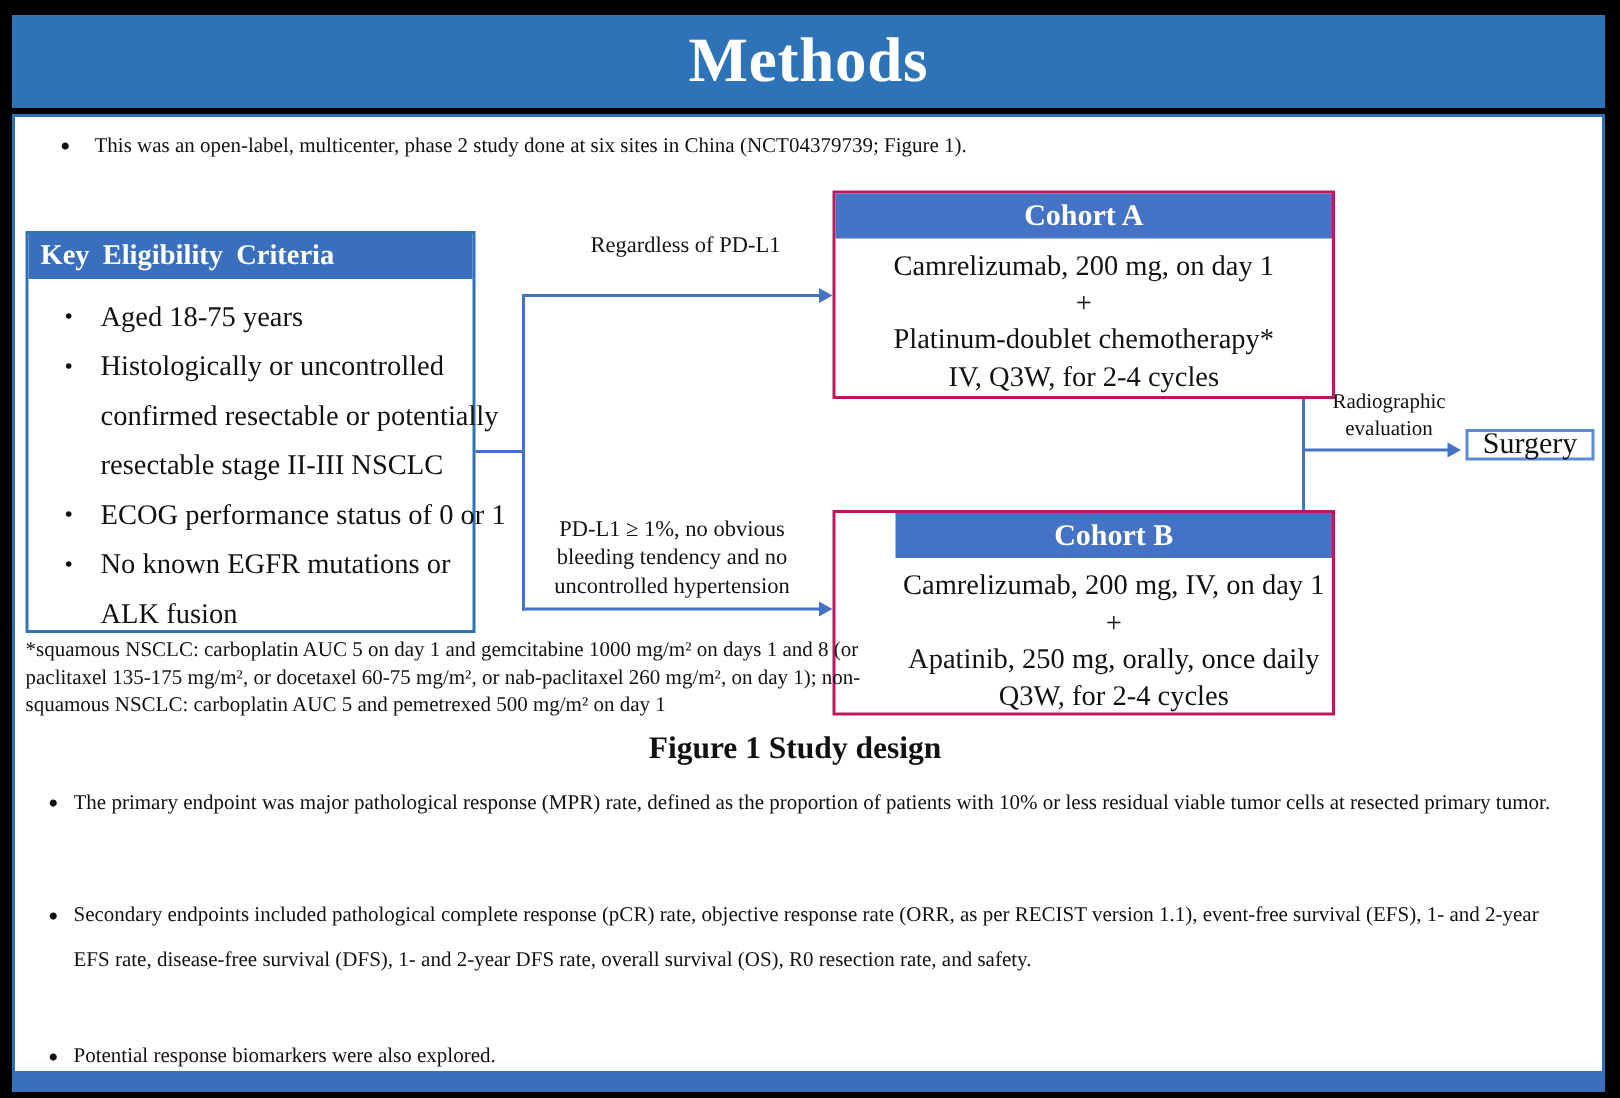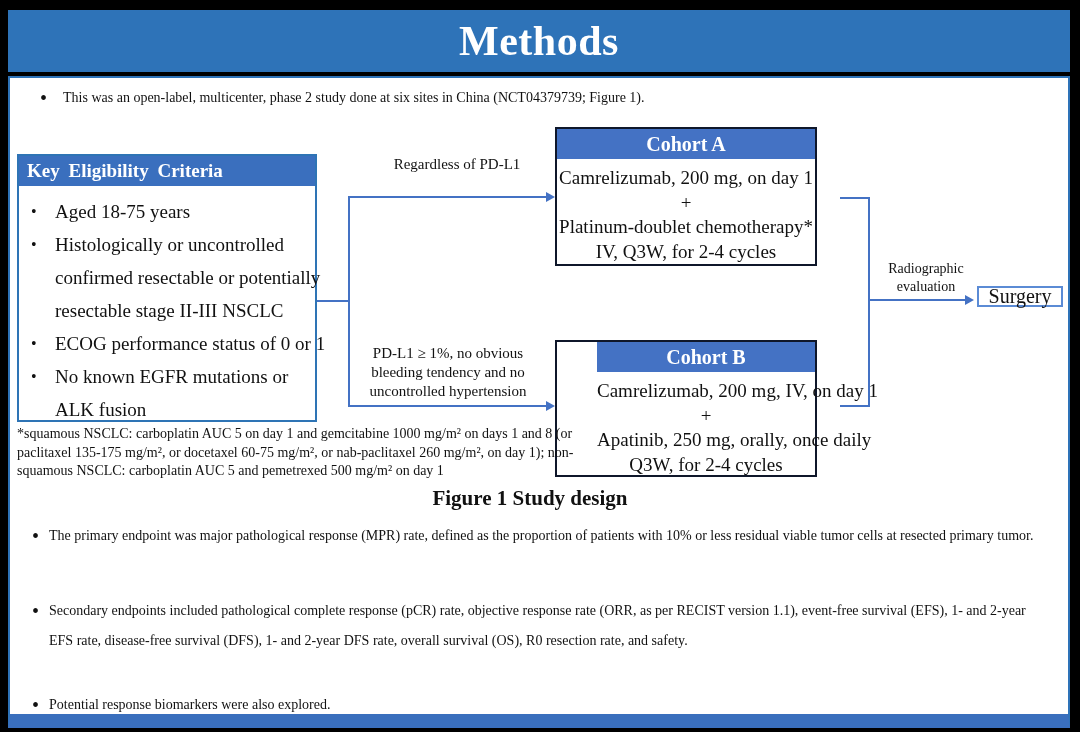--- a/index.html
+++ b/index.html
@@ -21,25 +21,25 @@
 
   .intro { left:30px; top:5px; width:1015px; }
   .intro .marker { margin-right:16px; }
 
   
   .fig-box { position:absolute; background:#fff; }
   .box-header { color:#fff; font-weight:bold; display:flex; align-items:center; }
 
   .elig-box { left:7px; top:76px; width:300px; height:268px; border:2px solid #2E74B5; }
   .elig-box .box-header { height:30px; background:#3A6FBE; font-size:19px; padding-left:8px; word-spacing:4px; }
-  .elig-body { padding-top:9px; }
+  .elig-body { padding-top:9px;padding-left:12px; }
   .elig-line { position:relative; padding-left:36px; font-size:19px; line-height:33px; white-space:nowrap; }
   .elig-line.has-bullet::before { content:"•"; position:absolute; left:12px; font-size:16px; }
 
-  .cohort { width:262px; border:2px solid #0f172a; }
+  .cohort { width:335px; border:2px solid #be185d; }
   .cohort .box-header { height:30px; background:#4472C4; font-size:20px; justify-content:center; }
   .cohort-a { left:545px; top:49px; height:139px; }
   .cohort-b { left:545px; top:262px; height:137px;padding-left:40px; }
   .cohort-body { padding-top:7px; text-align:center; }
   .cohort-line { font-size:19px; line-height:24.5px; white-space:nowrap; }
 
   .surgery-box { left:967px; top:208px; width:86px; height:21px; border:2px solid #5B8BD5;
     display:flex; align-items:center; justify-content:center; font-size:20px; }
 
   

